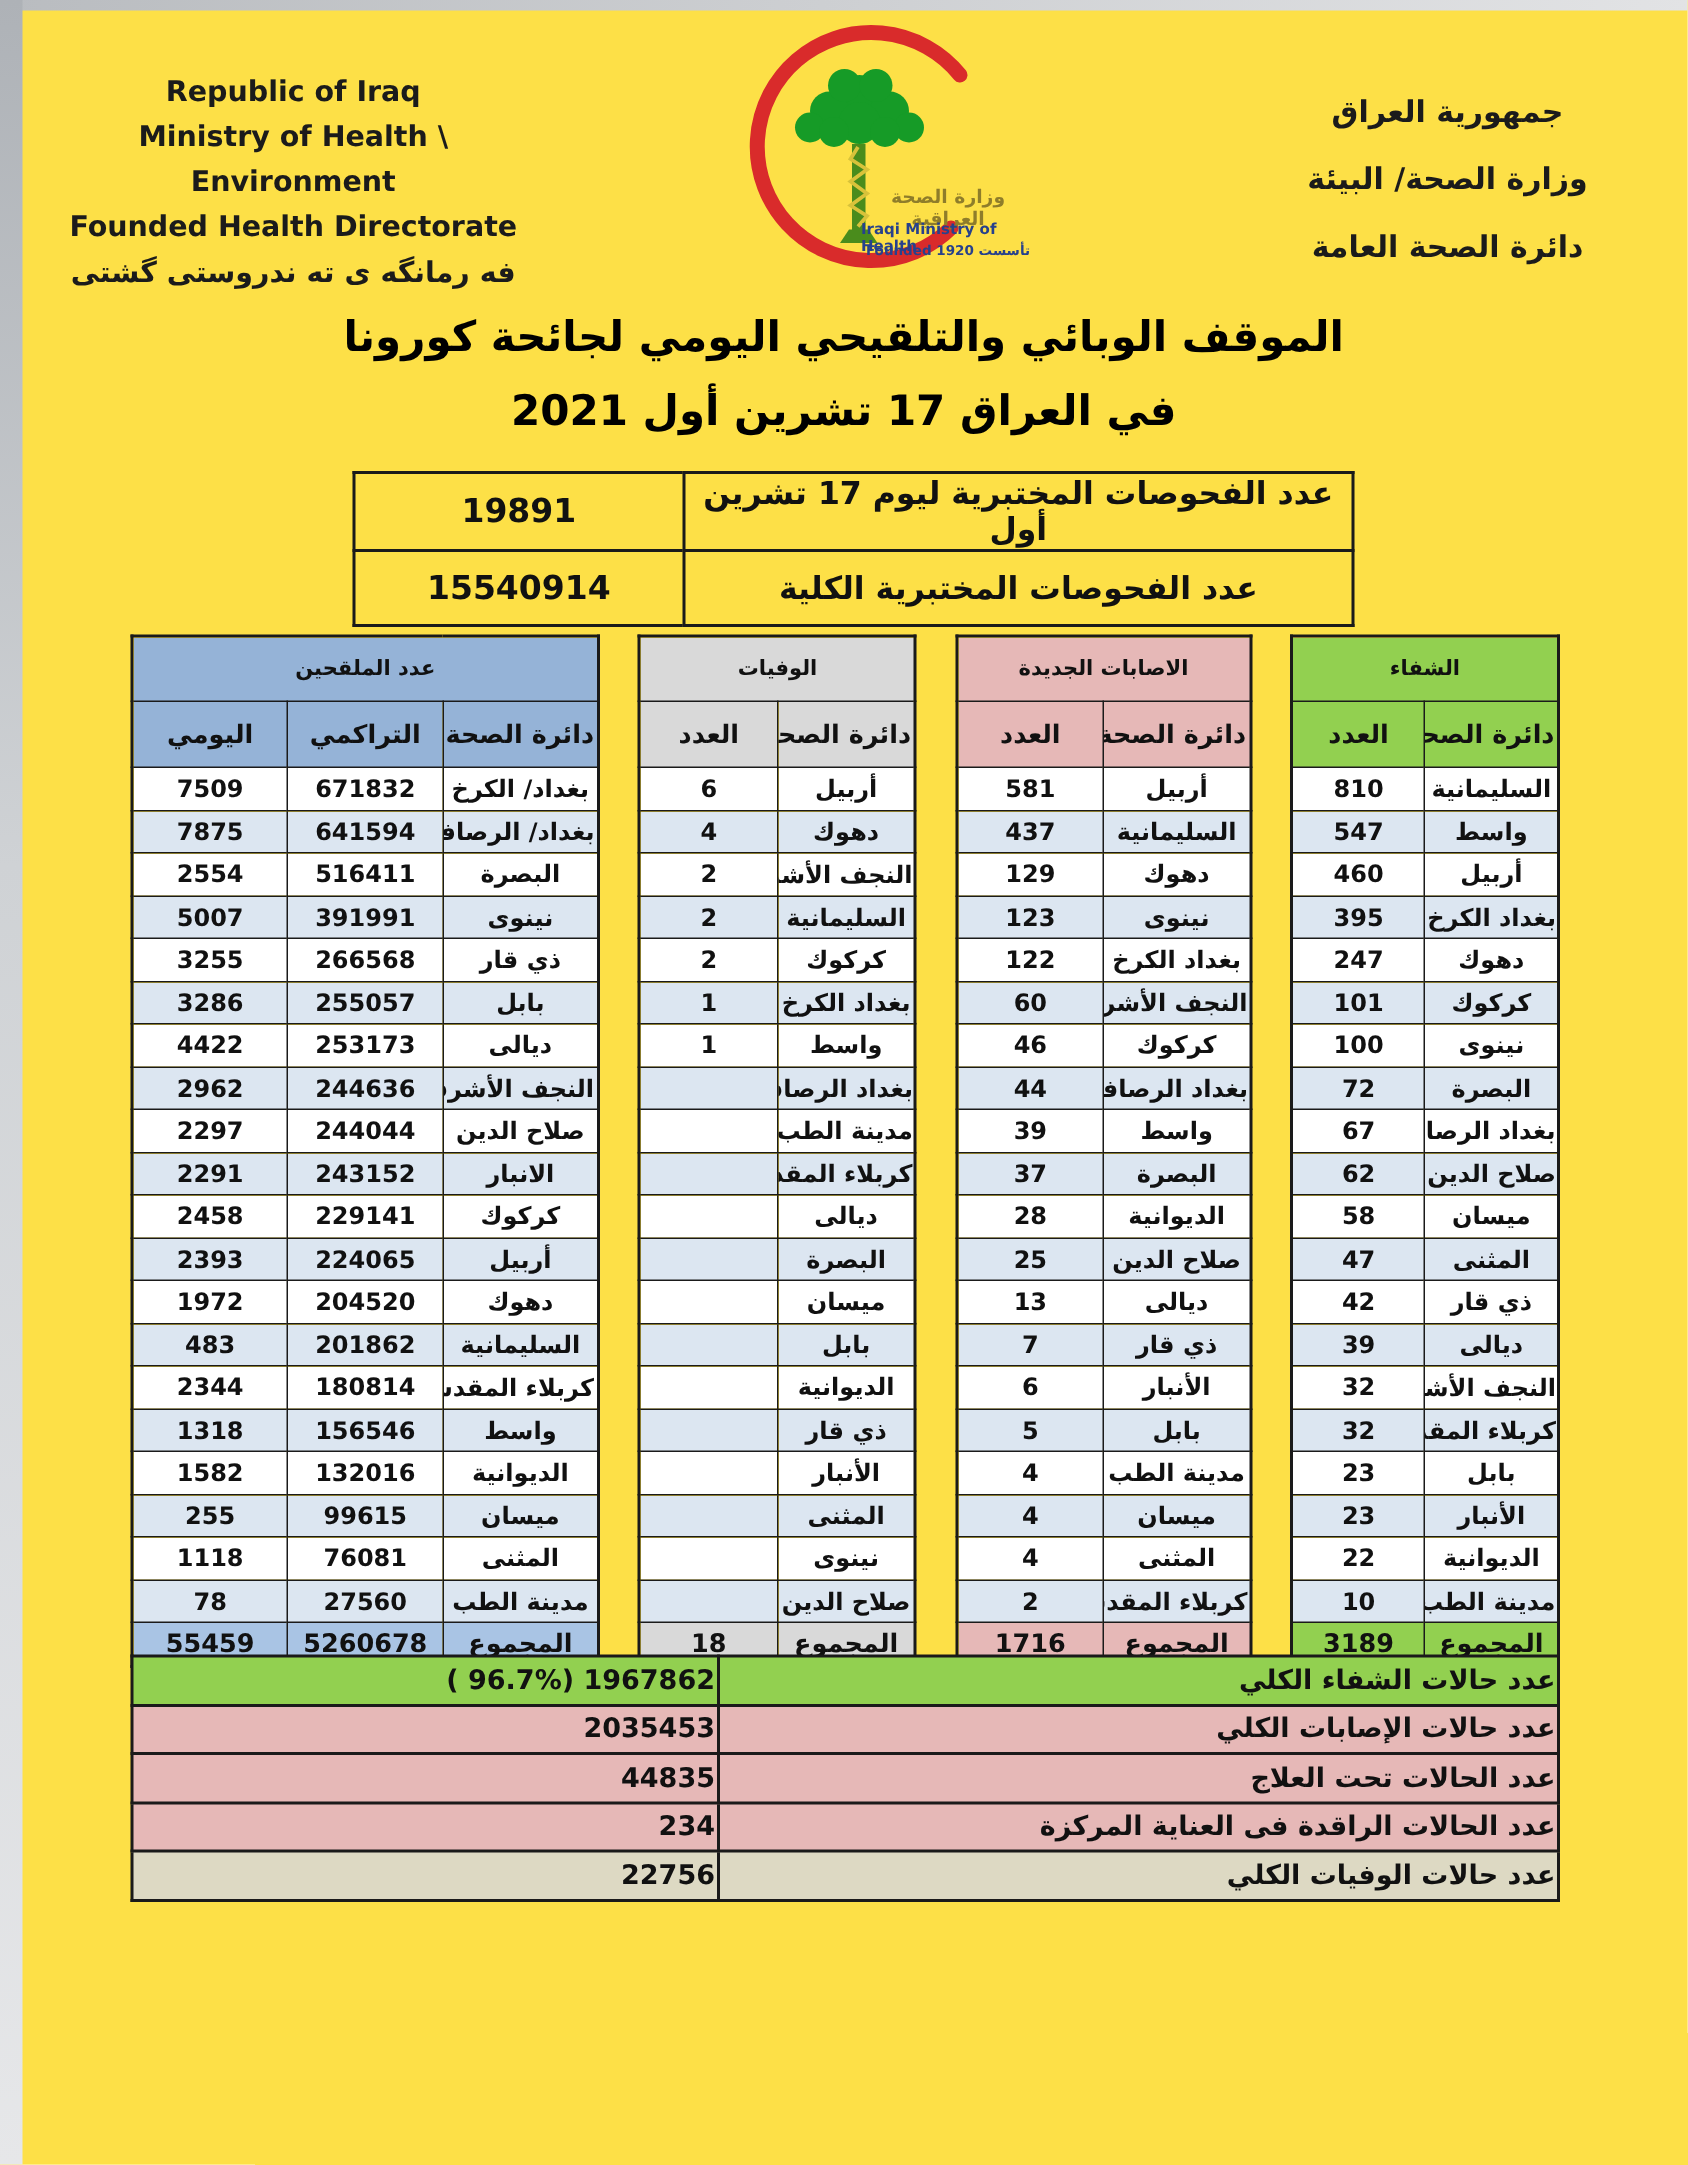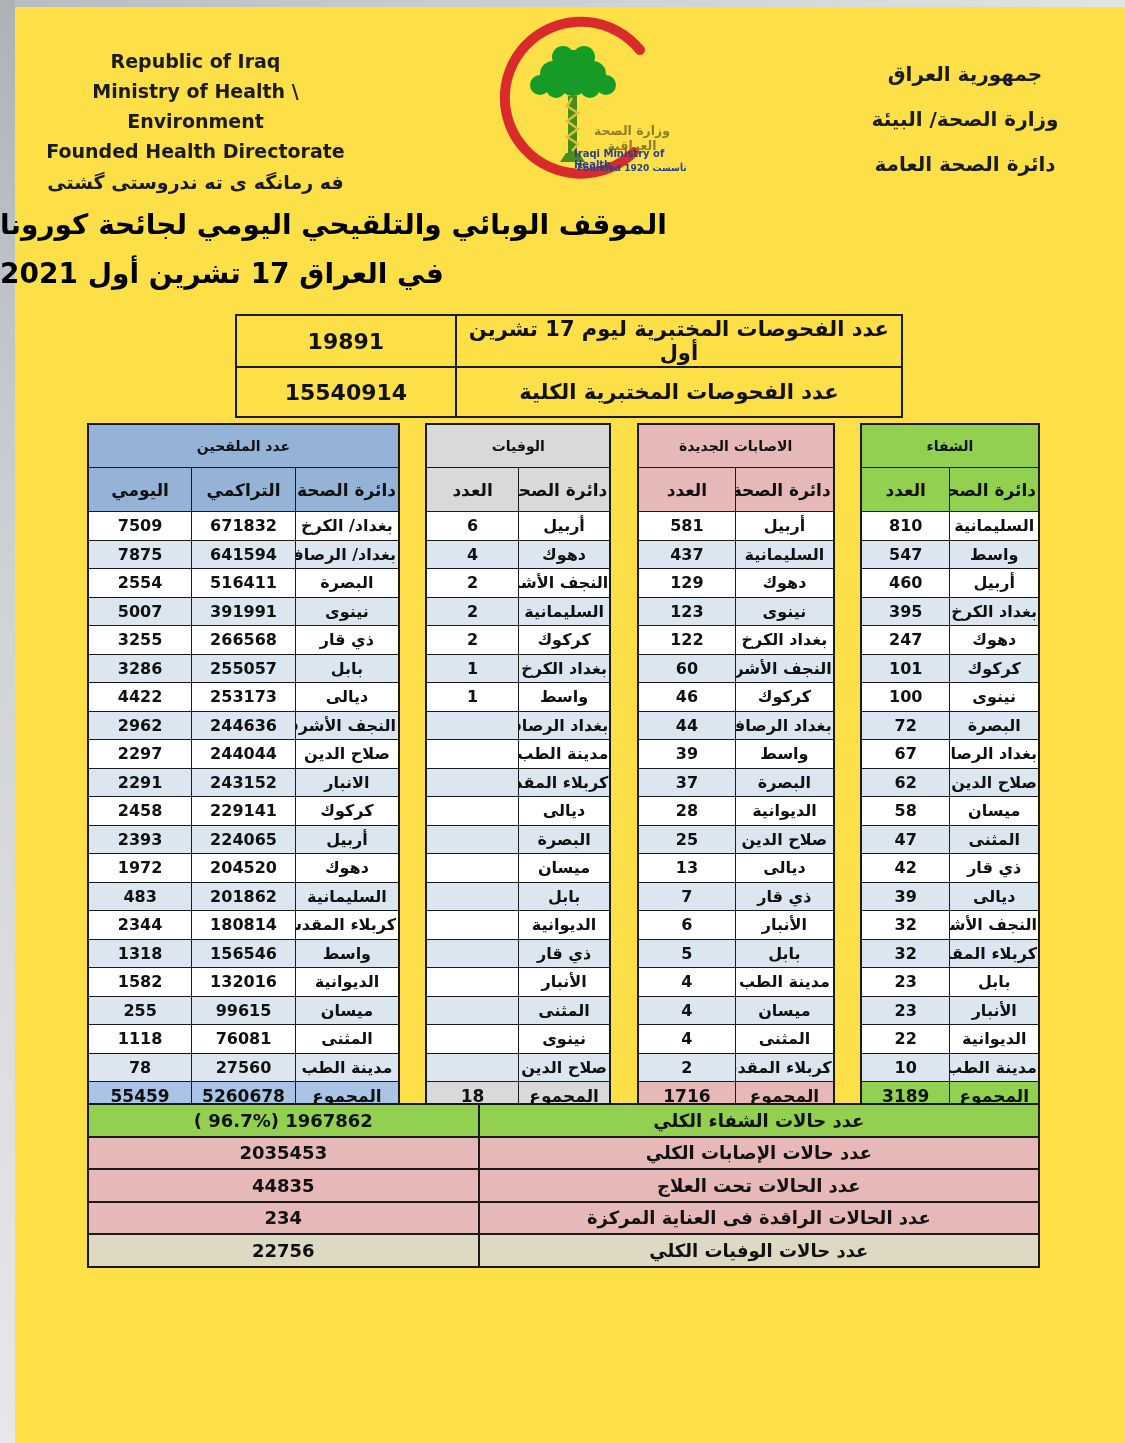--- a/index.html
+++ b/index.html
@@ -12,21 +12,21 @@
   .hdr-left{position:absolute;left:28px;top:46px;width:335px;text-align:center;font-weight:bold;font-size:19px;line-height:30px;color:#1b1b1b;}
   .hdr-left .ku{font-size:19px;margin-top:1px;}
   .hdr-right{position:absolute;left:815px;top:52px;width:300px;text-align:center;font-weight:bold;font-size:20px;line-height:45px;color:#1b1b1b;direction:rtl;}
   .logo{position:absolute;left:468px;top:10px;width:225px;height:190px;}
   .logo svg{position:absolute;left:0;top:0;}
   .logo-ar{position:absolute;left:108px;top:113px;width:112px;color:#8f7d2a;font-weight:bold;font-size:12.5px;text-align:center;direction:rtl;}
   .logo-en{position:absolute;left:106px;top:138px;width:116px;color:#27418c;font-weight:bold;font-size:10px;text-align:left;}
   .logo-f{position:absolute;left:106px;top:153px;width:116px;color:#27418c;font-weight:bold;font-size:9px;text-align:center;}
 
   
-  .doc-title{position:absolute;left:0;top:200px;width:1125px;text-align:left;font-weight:bold;font-size:28px;line-height:49px;direction:rtl;color:#000;}
+  .doc-title{position:absolute;left:0;top:200px;width:1125px;text-align:center;font-weight:bold;font-size:28px;line-height:49px;direction:rtl;color:#000;}
 
   
   table{border-collapse:collapse;}
   .tests{position:absolute;left:235px;top:314px;width:668px;border:2.5px solid #1a1a1a;direction:rtl;}
   .tests td{border:2px solid #1a1a1a;height:46px;text-align:center;font-weight:bold;vertical-align:middle;}
   .tests td.lbl{width:67%;font-size:21px;}
   .tests td.val{width:33%;font-size:22px;direction:ltr;}
 
   
   .stats{position:absolute;left:87px;top:423px;width:953px;display:flex;justify-content:space-between;align-items:flex-start;}
@@ -41,21 +41,21 @@
   .stat tr.total td{background:var(--total) !important;font-size:17px;}
   .t-vaccinated{width:313px;}
   .t-deaths{width:186px;}
   .t-newcases{width:198px;}
   .t-recovered{width:180px;}
   .t3 th:nth-child(1){width:43%;} .t3 th:nth-child(2){width:30%;} .t3 th:nth-child(3){width:27%;}
   .t2 th:nth-child(1){width:66%;} .t2 th:nth-child(2){width:34%;}
 
   
   .summary{position:absolute;left:87px;top:1103px;width:953px;border:2.5px solid #1a1a1a;direction:rtl;table-layout:fixed;}
-  .summary td{border:2px solid #1a1a1a;height:28.5px;font-weight:bold;text-align:center;vertical-align:middle;margin-top:43px;}
+  .summary td{border:2px solid #1a1a1a;height:28.5px;font-weight:bold;text-align:right;vertical-align:middle;margin-top:43px;}
   .summary td.lbl{width:59%;font-size:18px;}
   .summary td.val{width:41%;font-size:18px;direction:ltr;}
 </style>
 </head>
 <body>
 
 <div class="page">
   <div class="edge-top"></div>
   <div class="edge-left"></div>
 

